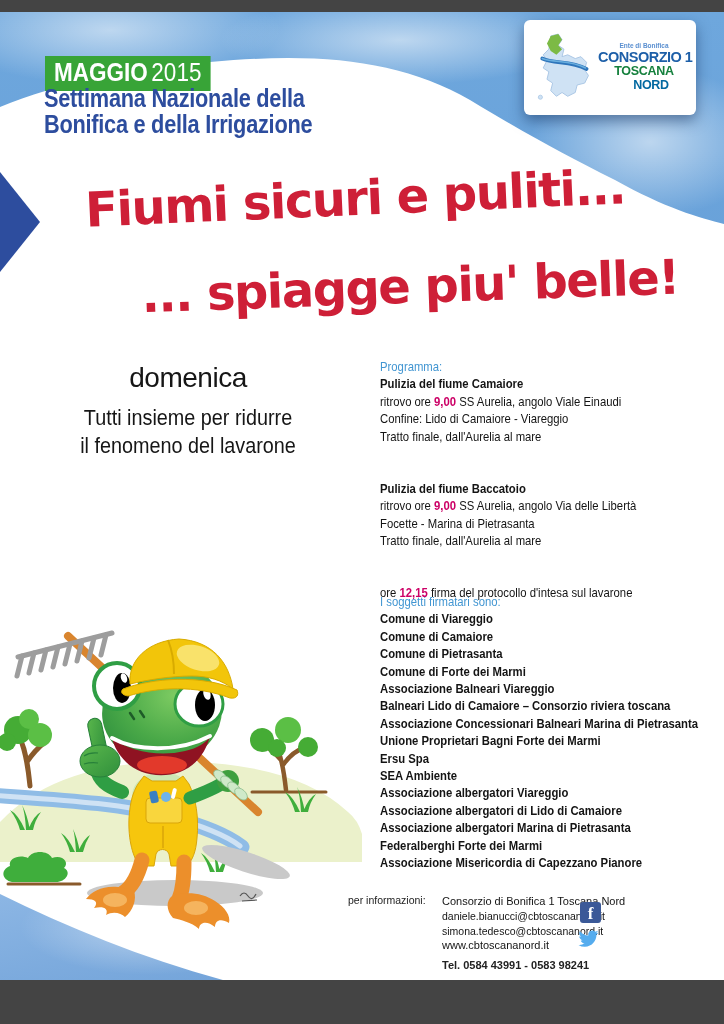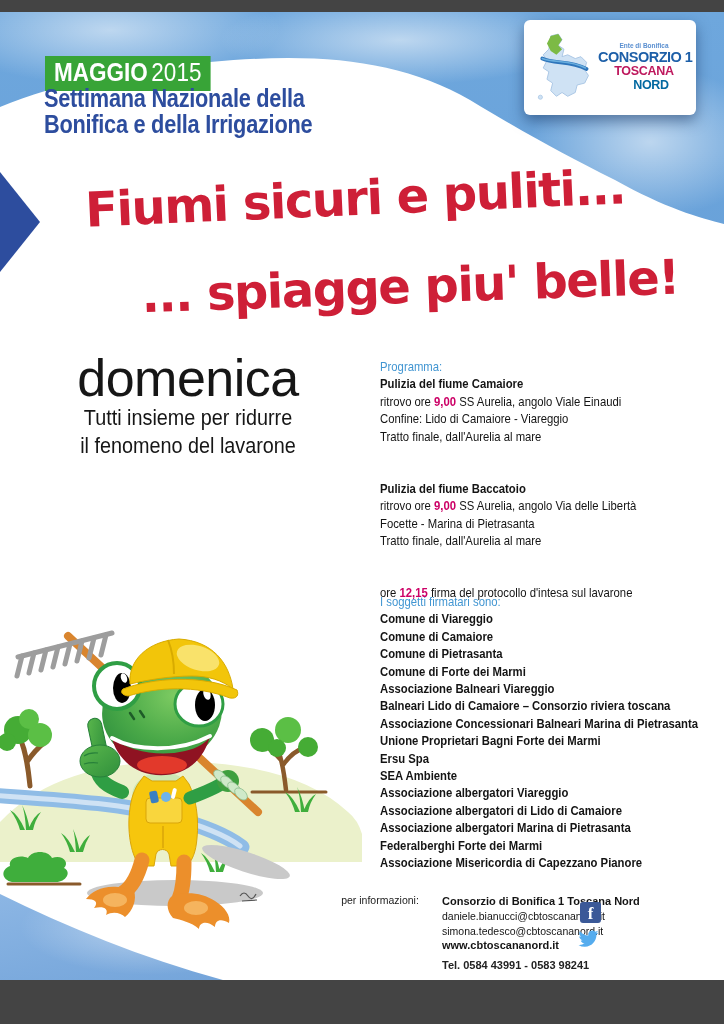--- a/index.html
+++ b/index.html
@@ -27,64 +27,64 @@
     transform-origin:left top;white-space:nowrap;
   }
   .logo{
     left:524px;top:8px;width:172px;height:95px;background:#ffffff;
     border-radius:6px;box-shadow:0 6px 14px rgba(20,45,90,.5);
     display:flex;align-items:center;padding:16px 6px;box-sizing:border-box;
   }
   .logo-text{margin-left:2px;line-height:1.05;text-align:center;width:92px;}
   .logo-small{font-size:6.5px;color:#5a8fd0;font-weight:bold;}
   .logo-l1{font-size:14.5px;font-weight:bold;color:#1d5fa8;letter-spacing:-.5px;white-space:nowrap;}
-  .logo-l2{font-size:12.5px;font-weight:bold;color:#be185d;letter-spacing:-.3px;}
+  .logo-l2{font-size:12.5px;font-weight:bold;color:#15803d;letter-spacing:-.3px;}
   .logo-l3{font-size:12.5px;font-weight:bold;color:#0369a1;letter-spacing:-.3px;text-align:center;padding-left:14px;}
 
   
   .arrow{
     left:0;top:160px;width:0;height:0;
     border-top:50px solid transparent;border-bottom:50px solid transparent;
     border-left:40px solid #2d4d9e;
   }
 
   
   .headline{
     color:#ce1f37;font-weight:bold;font-family:"DejaVu Sans",sans-serif;
     letter-spacing:-1.5px;white-space:nowrap;text-align:center;
   }
   .h1{left:25px;top:158px;width:660px;font-size:48px;transform:rotate(-2.5deg);}
   .h2{left:110px;top:246px;width:600px;font-size:48px;transform:rotate(-2deg);}
 
   
   .dateblock{left:28px;top:344px;width:320px;text-align:center;color:#161616;}
-  .weekday{font-size:52px;line-height:44px;letter-spacing:-.5px;}
+  .weekday{font-size:28px;line-height:44px;letter-spacing:-.5px;}
   .bigdate{font-size:41px;line-height:46px;letter-spacing:-.5px;white-space:nowrap;}
   .bigdate .dm{font-weight:bold;letter-spacing:-1px;}
   .tagline{font-size:22px;line-height:28px;margin-top:4px;transform:scaleX(.9);transform-origin:center top;}
 
   
   .rightcol{color:#141414;font-size:13px;line-height:17.4px;
     transform:scaleX(.87);transform-origin:left top;white-space:nowrap;}
   .program{left:380px;top:346px;}
   .blue-label{color:#4296d2;}
   .bold{font-weight:bold;}
   .magenta{color:#cc0066;font-weight:bold;}
   .gap2{height:34.8px;}
   .signatories{left:380px;top:581px;}
   .sig-item{font-weight:bold;}
 
   
   .frogscene{left:0;top:588px;width:362px;height:344px;}
 
   
-  .contact-label{left:336px;top:882px;width:88px;text-align:center;
+  .contact-label{left:348px;top:882px;width:88px;text-align:left;
     font-size:10.5px;color:#222;}
   .contact{left:442px;top:882px;font-size:10.5px;line-height:14.8px;color:#141414;}
-  .contact .org{font-weight:bold;font-size:11px;}
+  .contact .org{font-weight:normal;font-size:11px;}
   .tel{left:442px;top:947px;font-size:11px;font-weight:bold;color:#222;text-align:right;}
   .fb{left:580px;top:890px;width:21px;height:21px;background:#3b5998;border-radius:3px;
     color:#fff;font-weight:bold;font-size:17px;text-align:center;line-height:23px;
     font-family:"Liberation Serif",serif;overflow:hidden;}
   .tw{left:575px;top:916px;width:26px;height:22px;}
 </style>
 </head>
 <body>
 
 <div class="poster">

